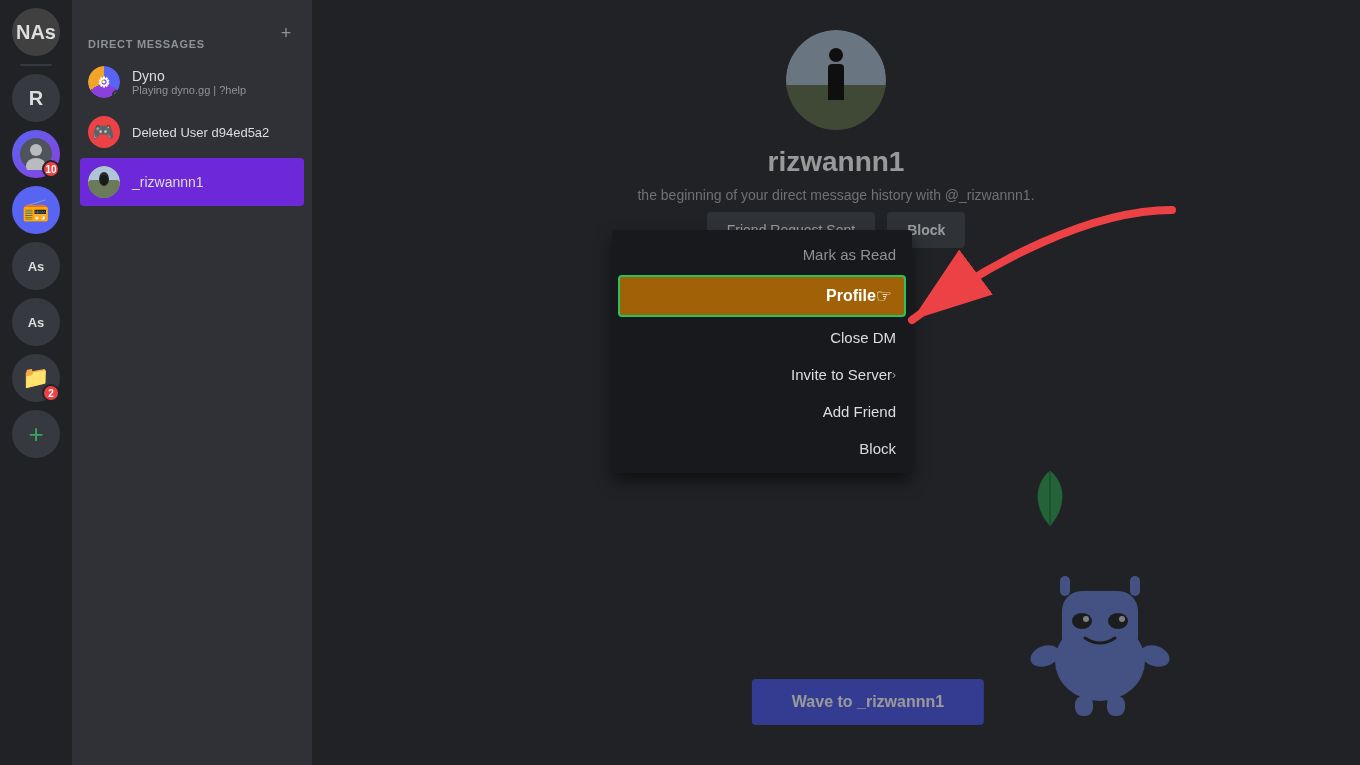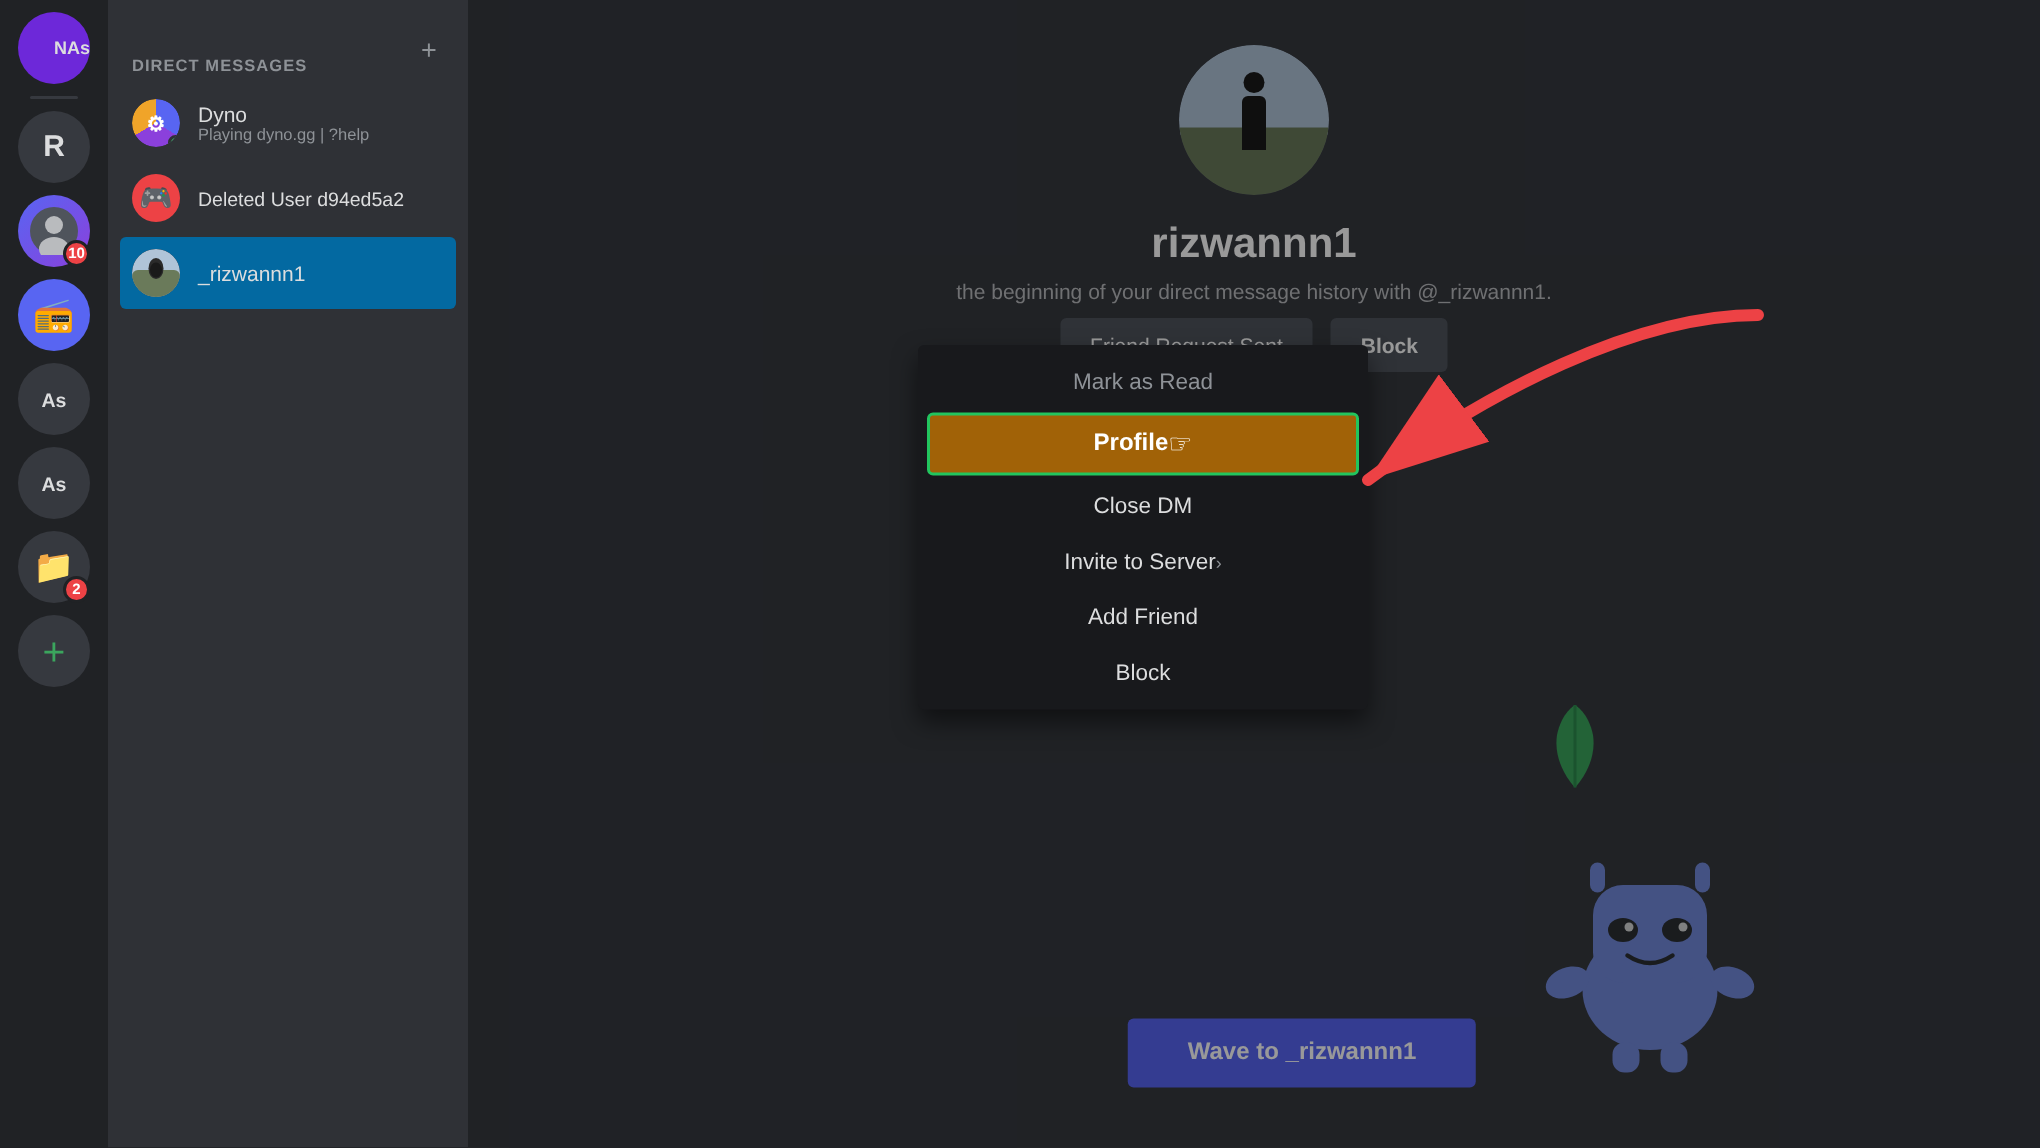--- a/index.html
+++ b/index.html
@@ -37,21 +37,21 @@
       color: #fff;
       cursor: pointer;
       flex-shrink: 0;
     }
 
     .server-icon.text-icon {
       background: #36393f;
       font-size: 13px;
     }
 
-    .server-icon.nas { background: #6d28d9; font-size: 12px; color: #dcddde; justify-content: flex-end; }
+    .server-icon.nas { background: #404040; font-size: 20px; color: #dcddde; }
 
     .server-divider {
       width: 32px;
       height: 2px;
       background: #36393f;
       border-radius: 1px;
     }
 
     .notification-badge {
       position: absolute;
@@ -120,21 +120,21 @@
     .dm-item {
       display: flex;
       align-items: center;
       gap: 12px;
       padding: 8px 8px;
       border-radius: 4px;
       cursor: pointer;
     }
 
     .dm-item.active {
-      background: #0369a1;
+      background: #6d28d9;
     }
 
     .dm-avatar {
       width: 32px;
       height: 32px;
       border-radius: 50%;
       flex-shrink: 0;
       position: relative;
       display: flex;
       align-items: center;
@@ -265,21 +265,21 @@
       box-shadow: 0 8px 16px rgba(0,0,0,0.5);
     }
 
     .context-menu-item {
       padding: 10px 16px;
       color: #dcddde;
       font-size: 15px;
       cursor: pointer;
       display: flex;
       align-items: center;
-      justify-content: center;
+      justify-content: flex-end;
     }
 
     .context-menu-item.highlighted {
       background: #a16207;
       color: #fff;
       border: 2px solid #22c55e;
       border-radius: 4px;
       margin: 2px 6px;
       padding: 8px 12px;
     }

